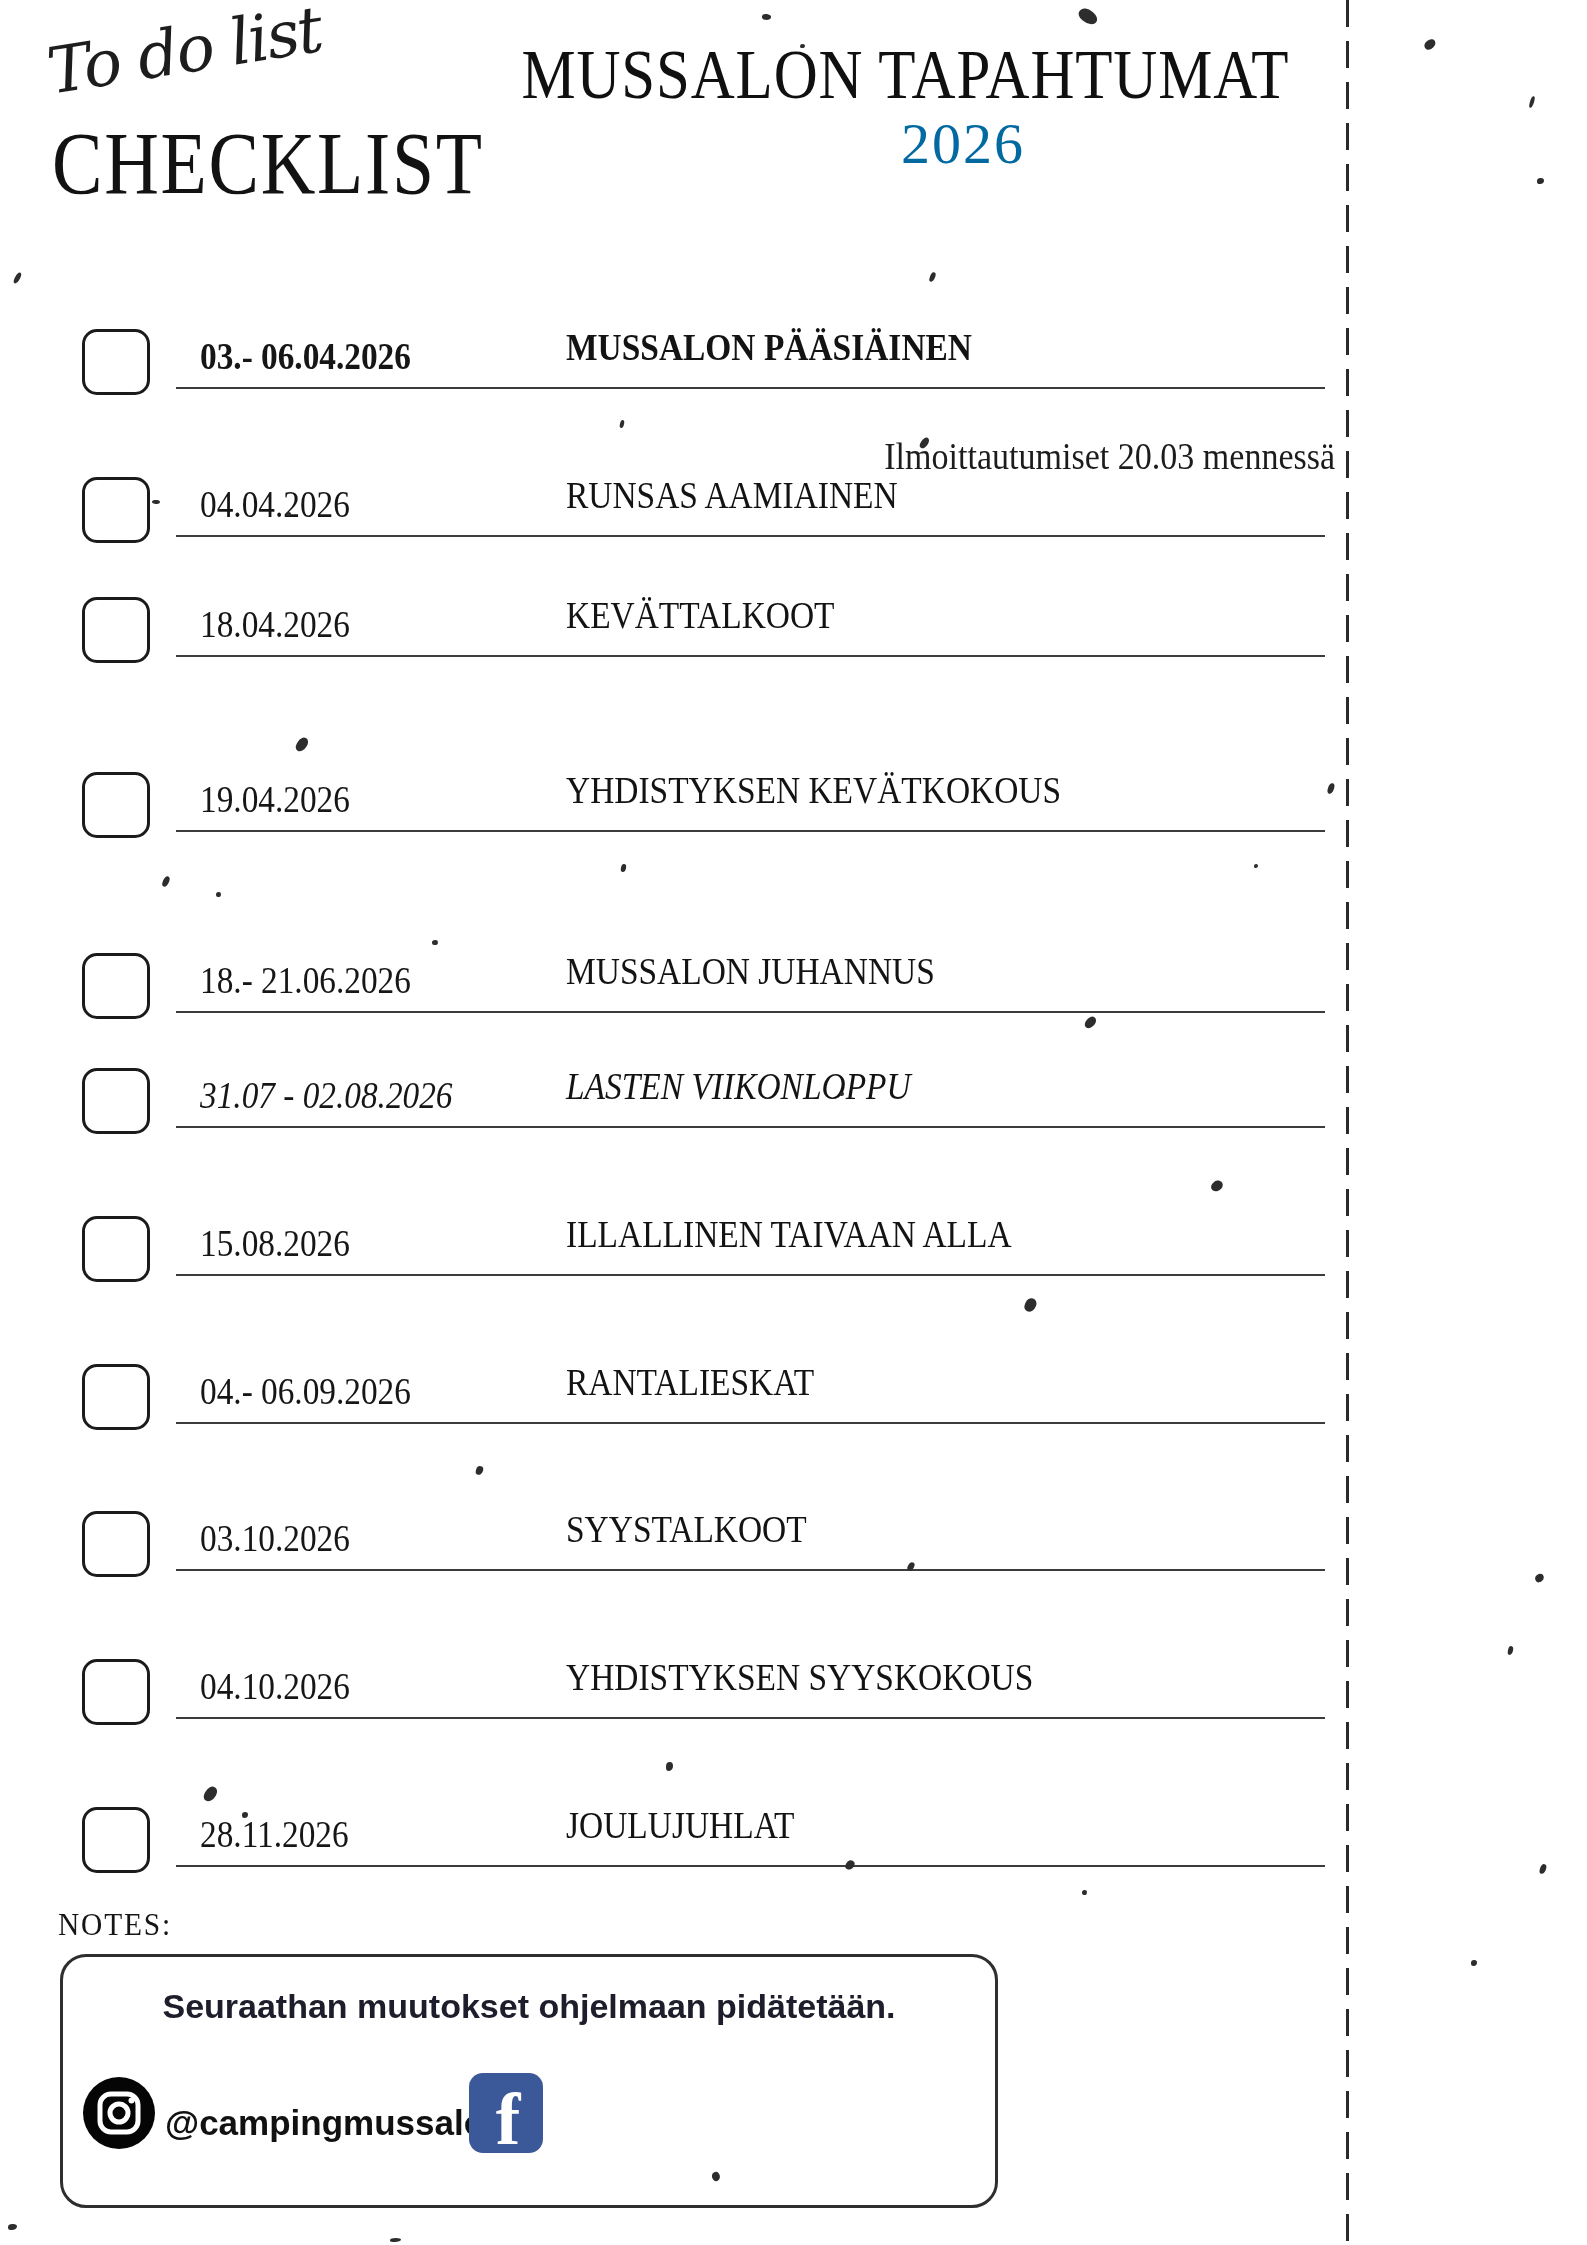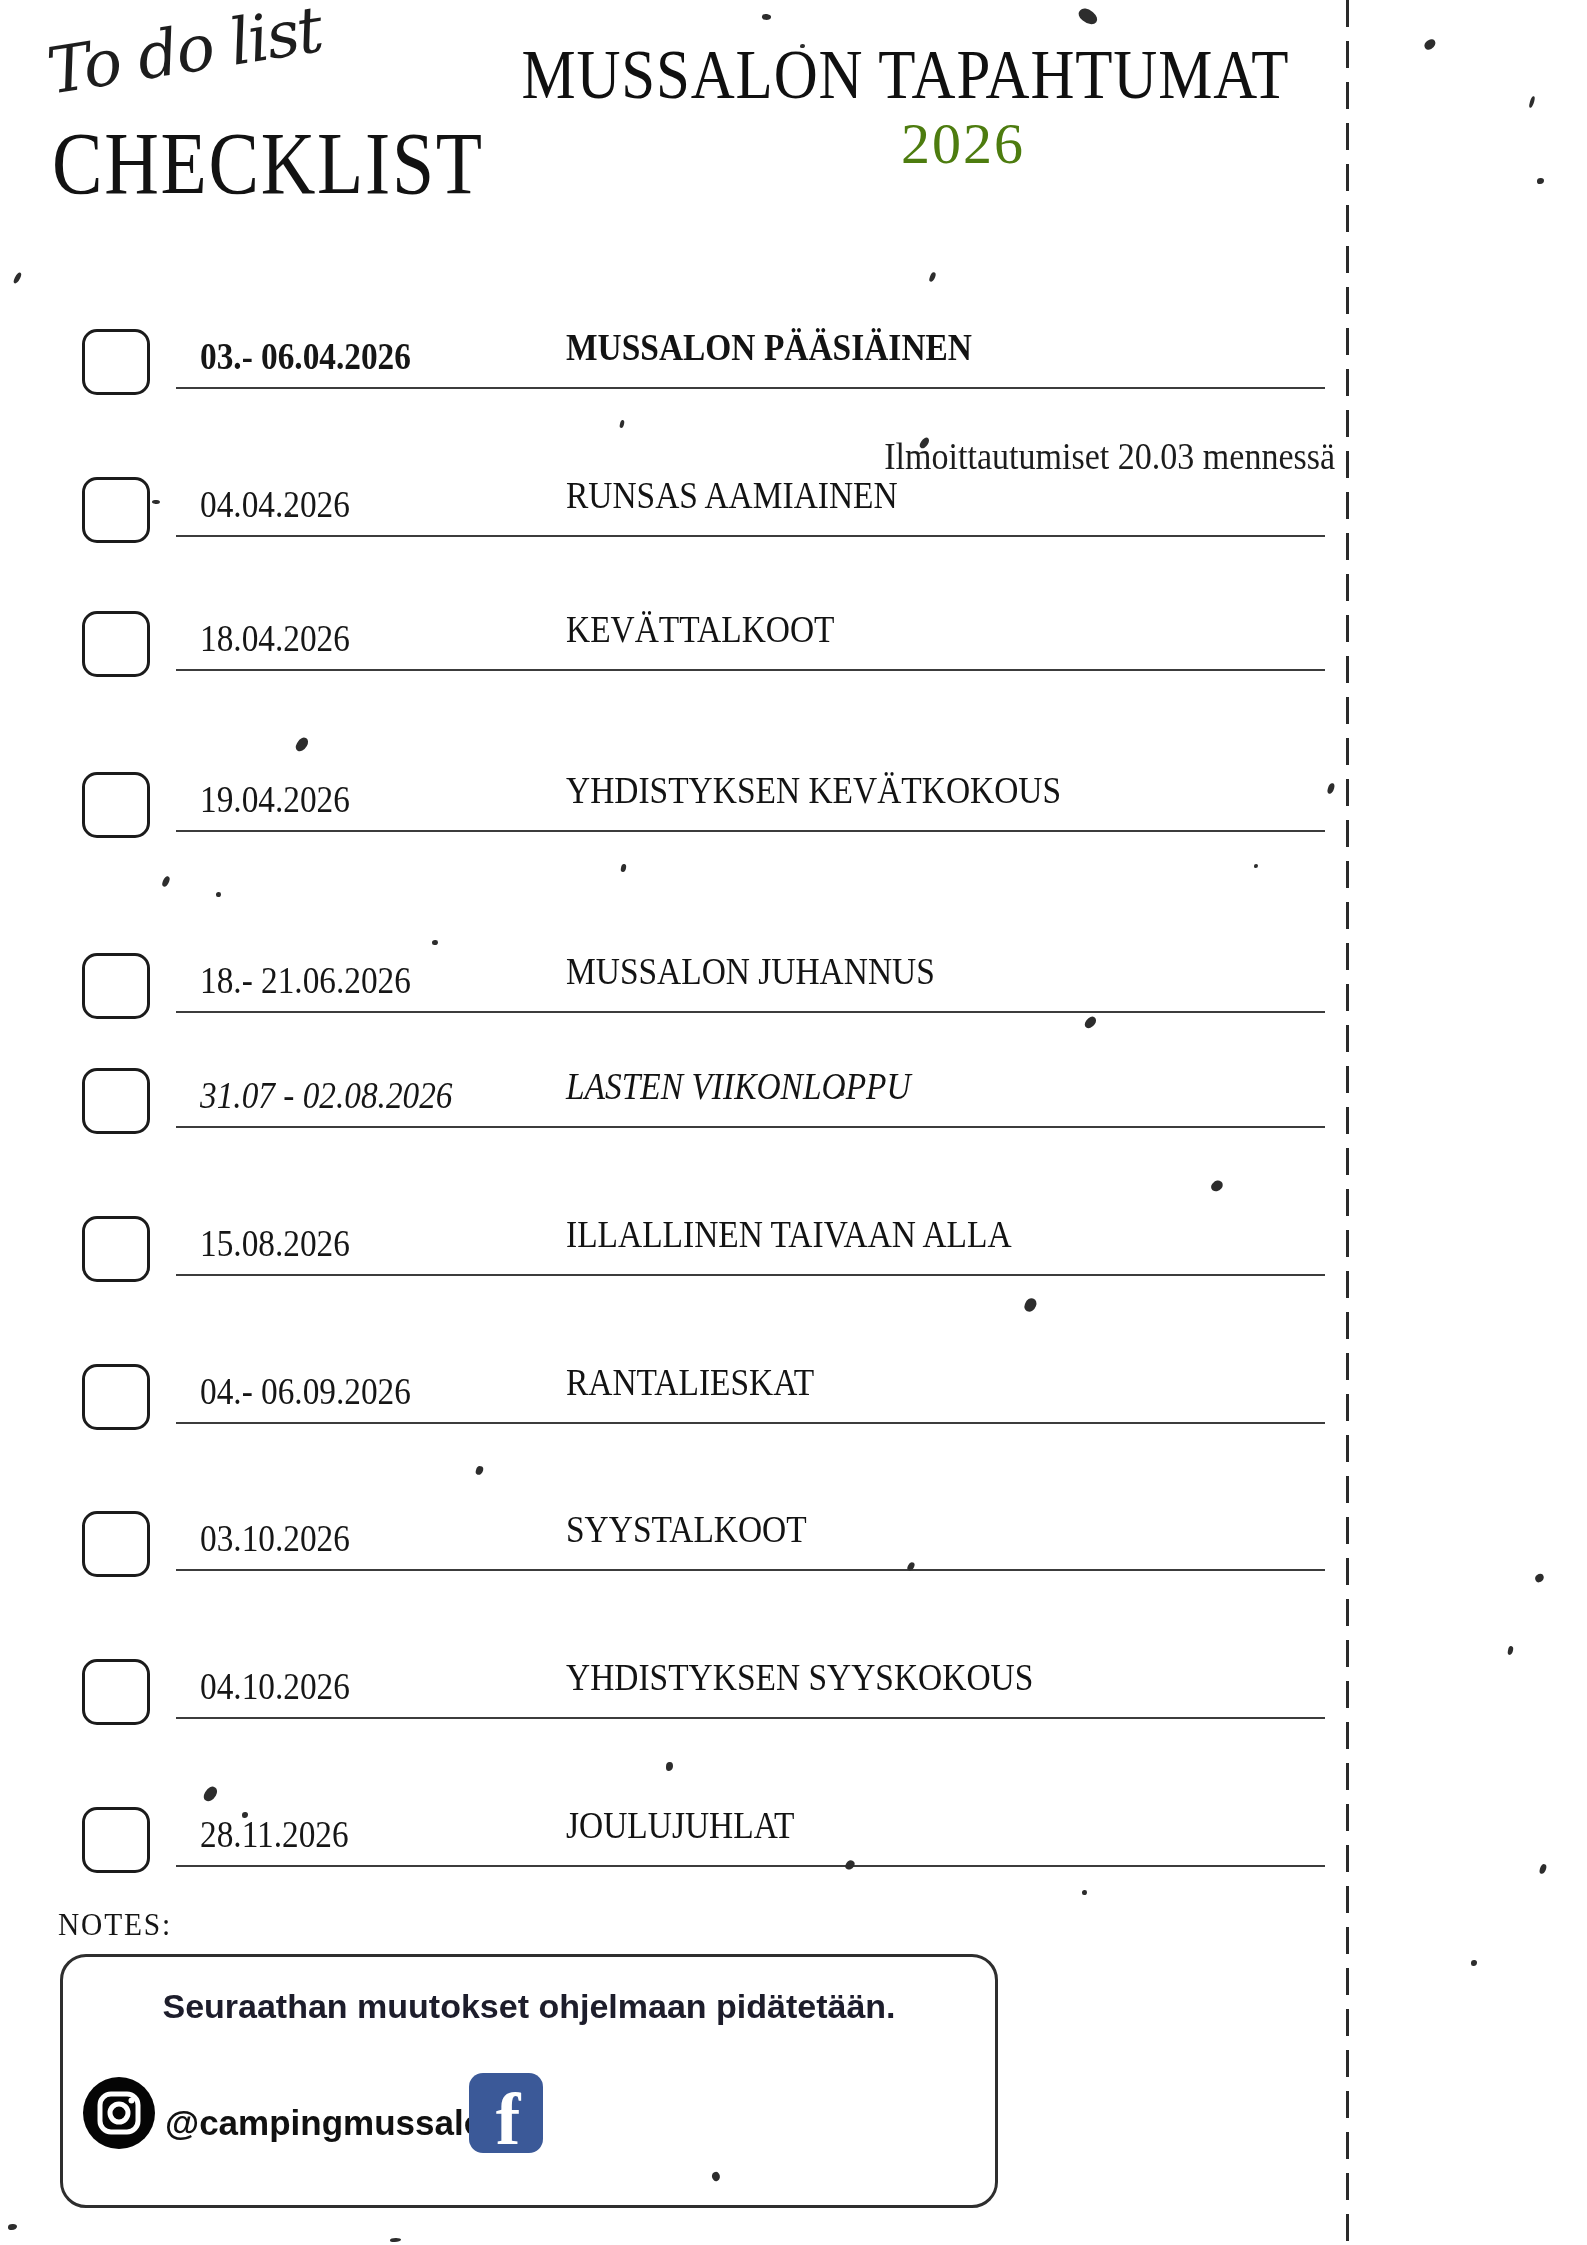--- a/index.html
+++ b/index.html
@@ -30,21 +30,21 @@
   .page-title-wrap{
     position:absolute;left:420px;top:38px;width:970px;
     text-align:center;line-height:1.05;
   }
   .page-title{
     display:inline-block;font-size:70px;letter-spacing:1px;
     transform:scaleX(0.87);transform-origin:50% 50%;
     white-space:nowrap;color:#101010;
   }
   .page-title-year{
-    font-size:58px;letter-spacing:2px;color:#4d7c0f;
+    font-size:58px;letter-spacing:2px;color:#0369a1;
     transform:translateX(58px);margin-top:2px;
   }
   
   .row{position:absolute;left:0;width:1587px;height:132px;}
   .checkbox{
     position:absolute;left:82px;top:0;
     width:62px;height:60px;
     border:3px solid #1b1b1b;border-radius:15px;
     background:#fff;cursor:pointer;
   }
@@ -134,21 +134,21 @@
         <div class="title">MUSSALON PÄÄSIÄINEN</div>
         <div class="underline"></div>
       </div>
       <div class="row" style="top: 477px;">
         <div class="checkbox"></div>
         <div class="date">04.04.2026</div>
         <div class="title">RUNSAS AAMIAINEN</div>
         <div class="note">Ilmoittautumiset 20.03 mennessä</div>
         <div class="underline"></div>
       </div>
-      <div class="row" style="top: 611px;">
+      <div class="row" style="top: 597px;">
         <div class="checkbox"></div>
         <div class="date">18.04.2026</div>
         <div class="title">KEVÄTTALKOOT</div>
         <div class="underline"></div>
       </div>
       <div class="row" style="top: 772px;">
         <div class="checkbox"></div>
         <div class="date">19.04.2026</div>
         <div class="title">YHDISTYKSEN KEVÄTKOKOUS</div>
         <div class="underline"></div>

